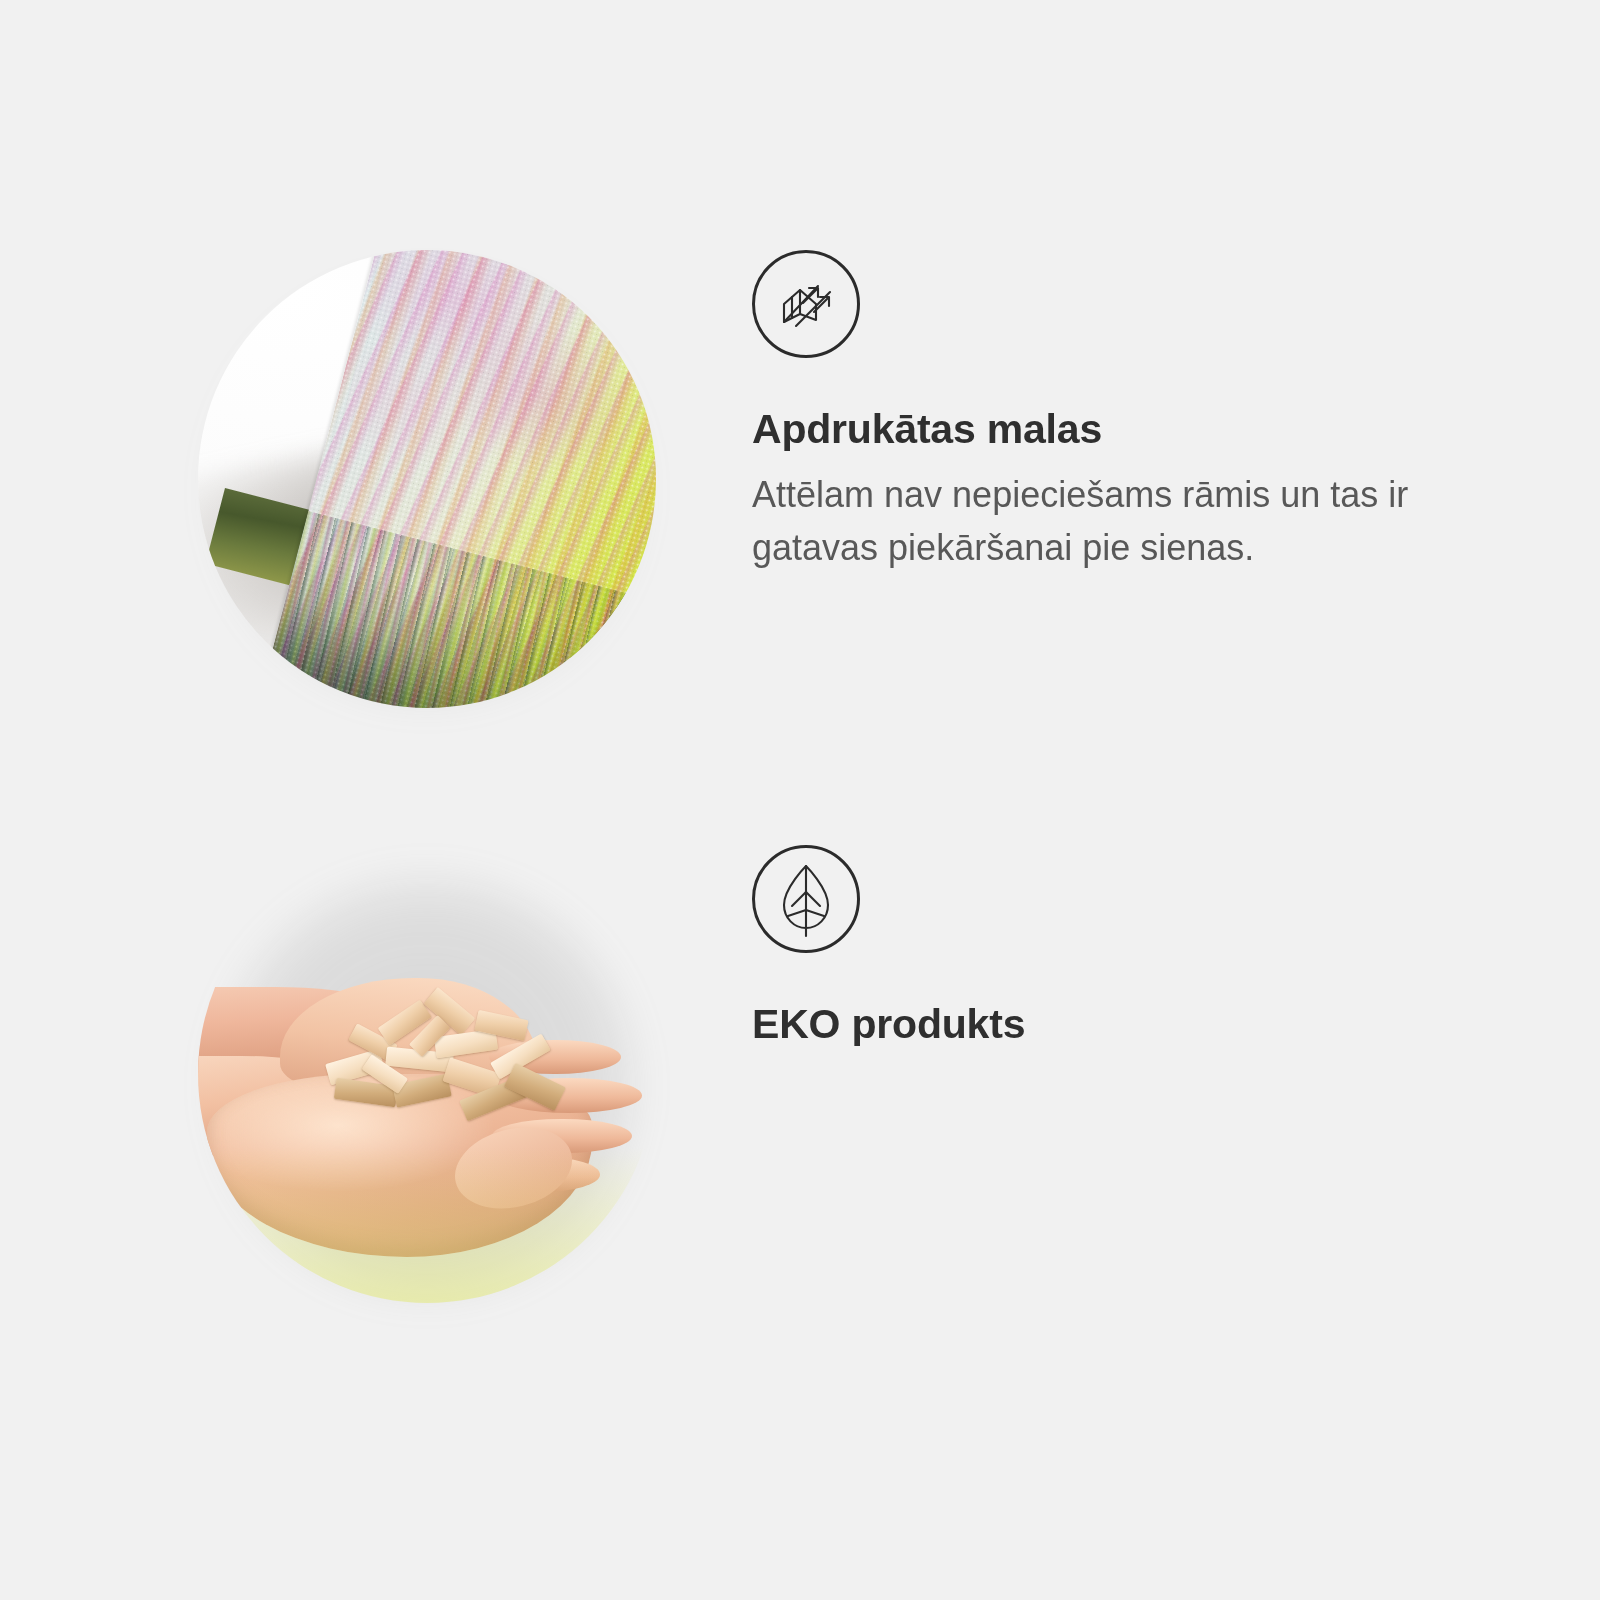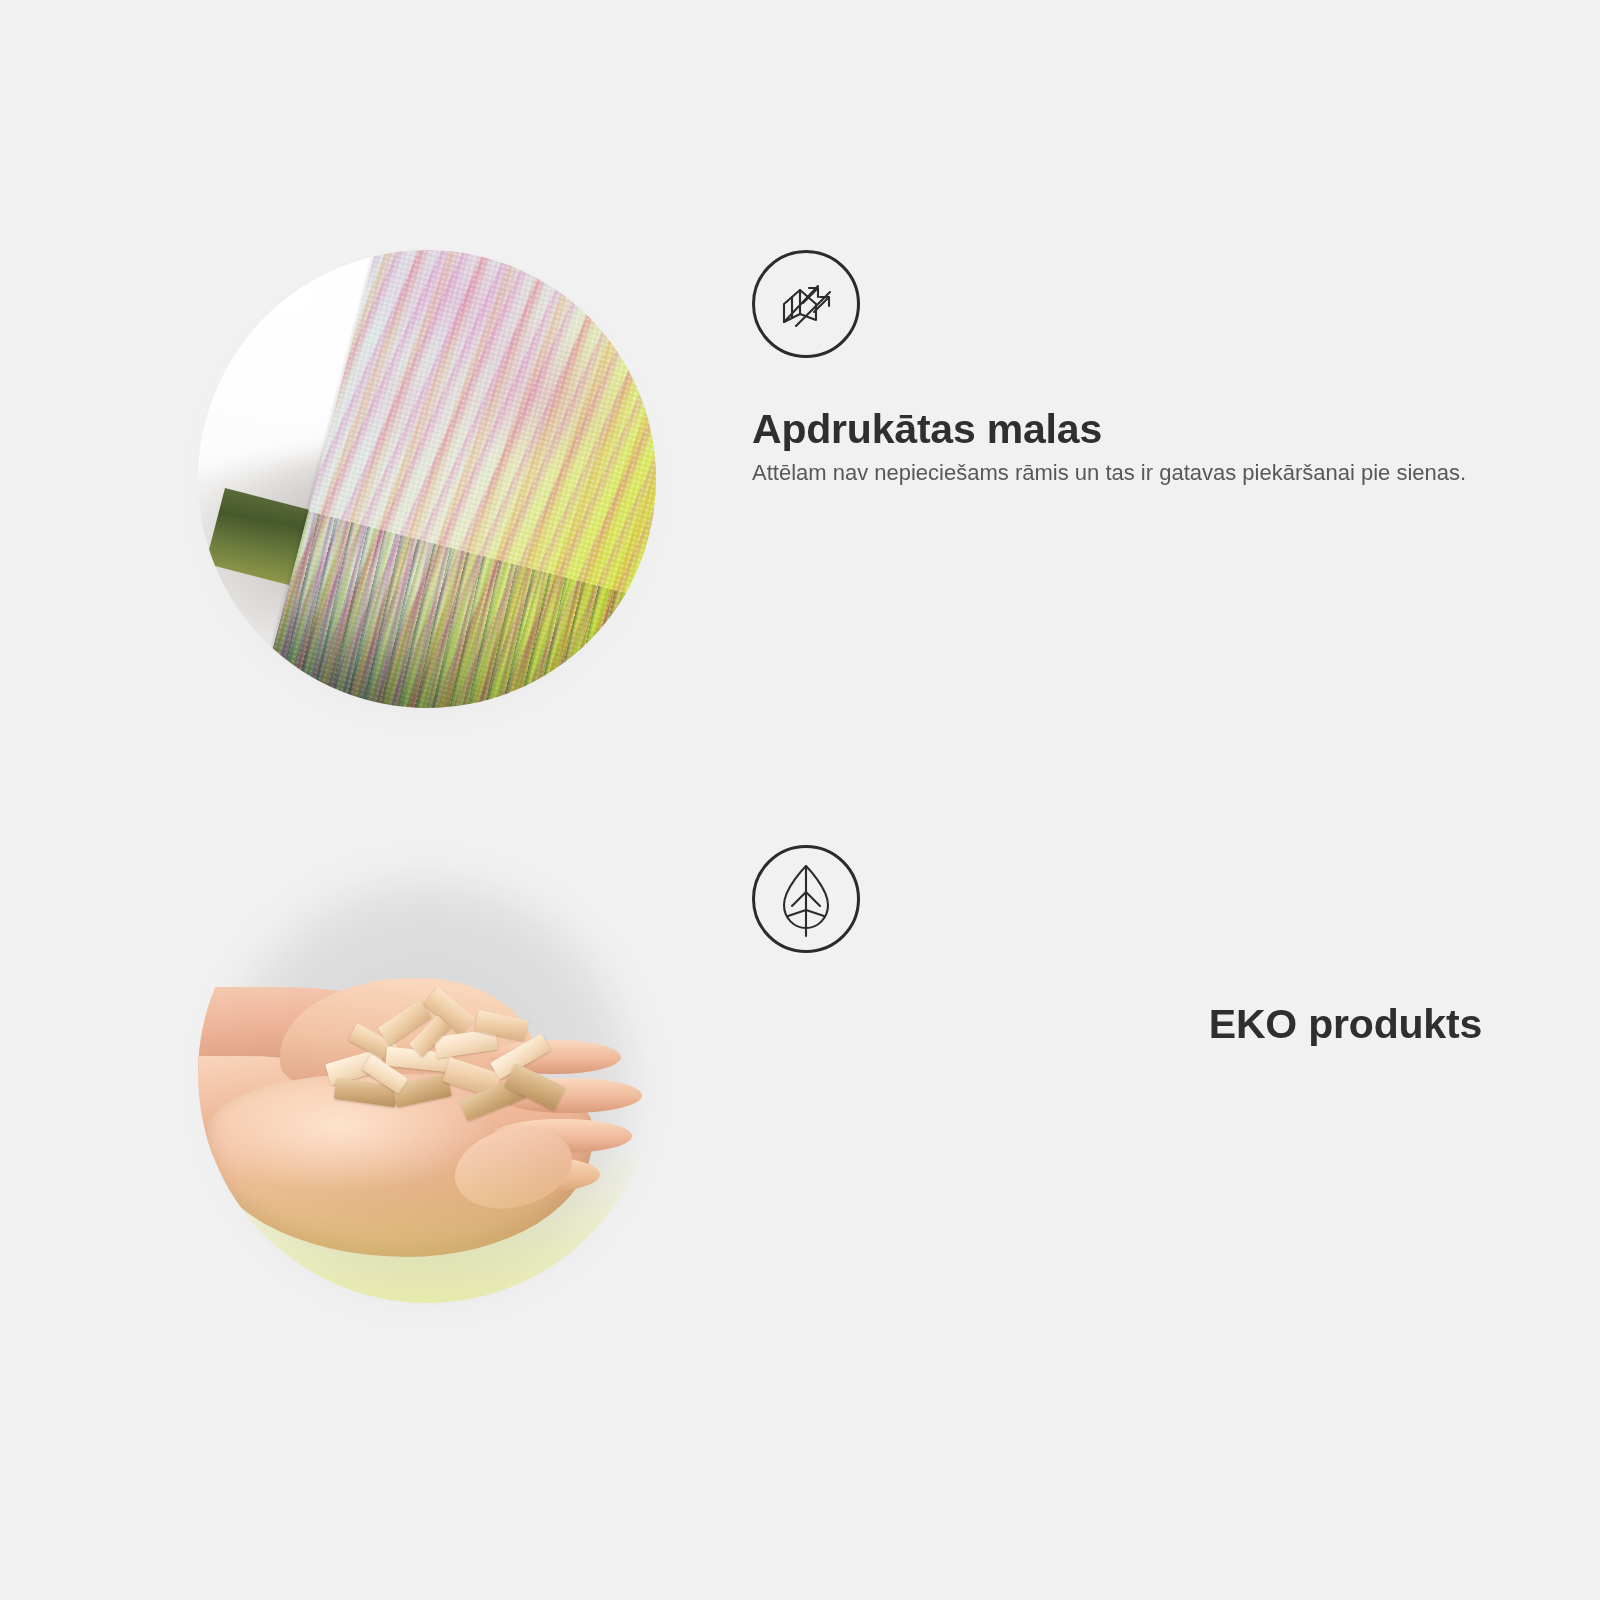--- a/index.html
+++ b/index.html
@@ -19,21 +19,21 @@
     background: #f1f1f1;
   }
 
   
   .feature {
     position: absolute;
     left: 0;
     width: 1600px;
   }
   .feature-1 { top: 250px;  height: 500px; }
-  .feature-2 { top: 845px;  height: 500px; text-align: right; }
+  .feature-2 { top: 845px;  height: 500px; }
 
   
   .photo-wrap {
     position: absolute;
     left: 198px;
     top: 0;
     width: 458px;
     height: 458px;
   }
   .photo-shadow {
@@ -297,22 +297,22 @@
 
   .f-title {
     margin-top: 50px;
     font-size: 41px;
     font-weight: 700;
     color: #2f2f2f;
     letter-spacing: -0.2px;
     line-height: 1.06;
   }
   .f-desc {
-    margin-top: 6px;
-    font-size: 22px;
+    margin-top: 18px;
+    font-size: 36px;
     font-weight: 400;
     color: #585858;
     line-height: 1.46;
     max-width: 720px;
   }
   .feature-2 .f-desc { max-width: 722px; }
 </style>
 </head>
 <body>
 

